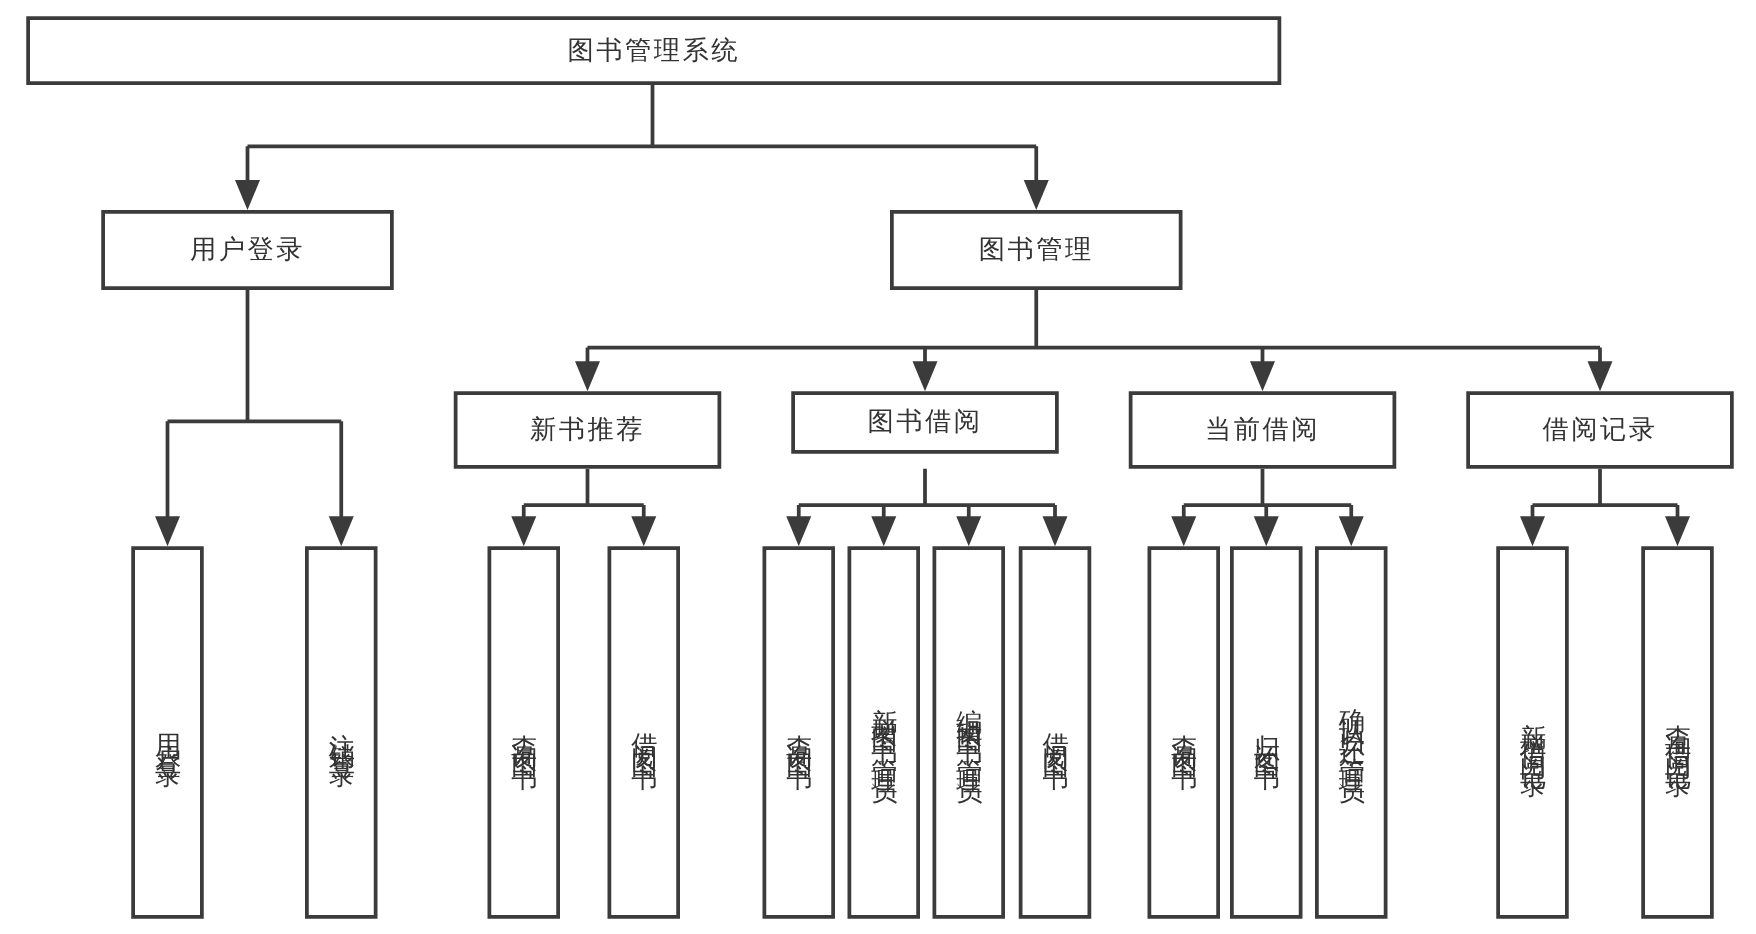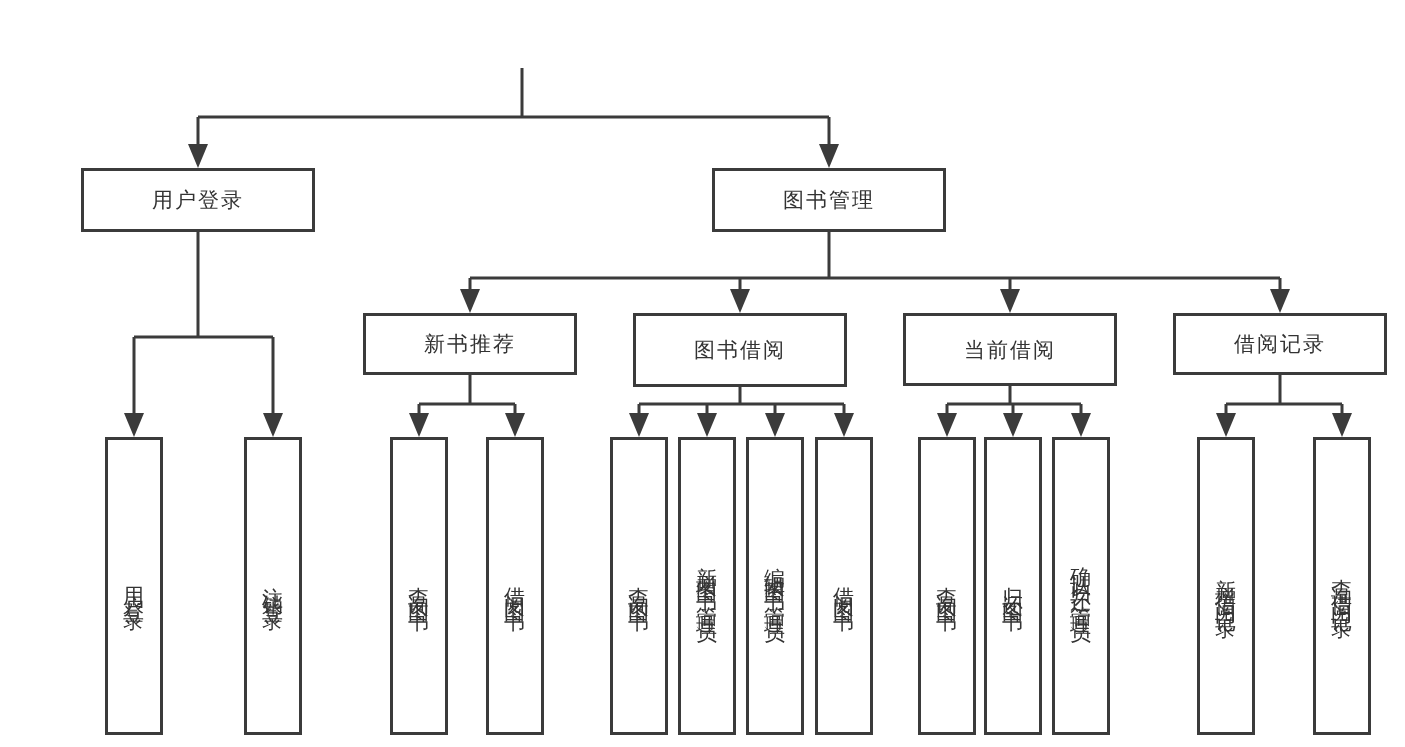--- a/index.html
+++ b/index.html
@@ -86,35 +86,38 @@
       <polygon points="1003,413 1023,413 1013,437"></polygon>
       <polygon points="1071,413 1091,413 1081,437"></polygon>
     </g>
     <g>
       <path d="M1280,375 V404 M1226,404 H1342 M1226,404 V415 M1342,404 V415"></path>
       <polygon points="1216,413 1236,413 1226,437"></polygon>
       <polygon points="1332,413 1352,413 1342,437"></polygon>
     </g>
   </svg>
 
+  <div class="box" style="left:21px;top:13px;width:1004px;height:55px;">
+    <span class="lbl">图书管理系统</span>
+  </div>
 
   <div class="box" style="left:81px;top:168px;width:234px;height:64px;">
     <span class="lbl">用户登录</span>
   </div>
   <div class="box" style="left:363px;top:313px;width:214px;height:62px;">
     <span class="lbl">新书推荐</span>
   </div>
 
   <div class="box" style="left:712px;top:168px;width:234px;height:64px;">
     <span class="lbl">图书管理</span>
   </div>
-  <div class="box" style="left:633px;top:313px;width:214px;height:74px;">
+  <div class="box" style="left:633px;top:313px;width:214px;height:50px;">
     <span class="lbl">图书借阅</span>
   </div>
-  <div class="box" style="left:903px;top:313px;width:214px;height:73px;">
+  <div class="box" style="left:903px;top:313px;width:214px;height:62px;">
     <span class="lbl">当前借阅</span>
   </div>
   <div class="box" style="left:1173px;top:313px;width:214px;height:62px;">
     <span class="lbl">借阅记录</span>
   </div>
 
   <div class="box v" style="left:105px;top:437px;width:58px;height:298px;">
     <span class="lbl">用户登录</span>
   </div>
   <div class="box v" style="left:244px;top:437px;width:58px;height:298px;">

